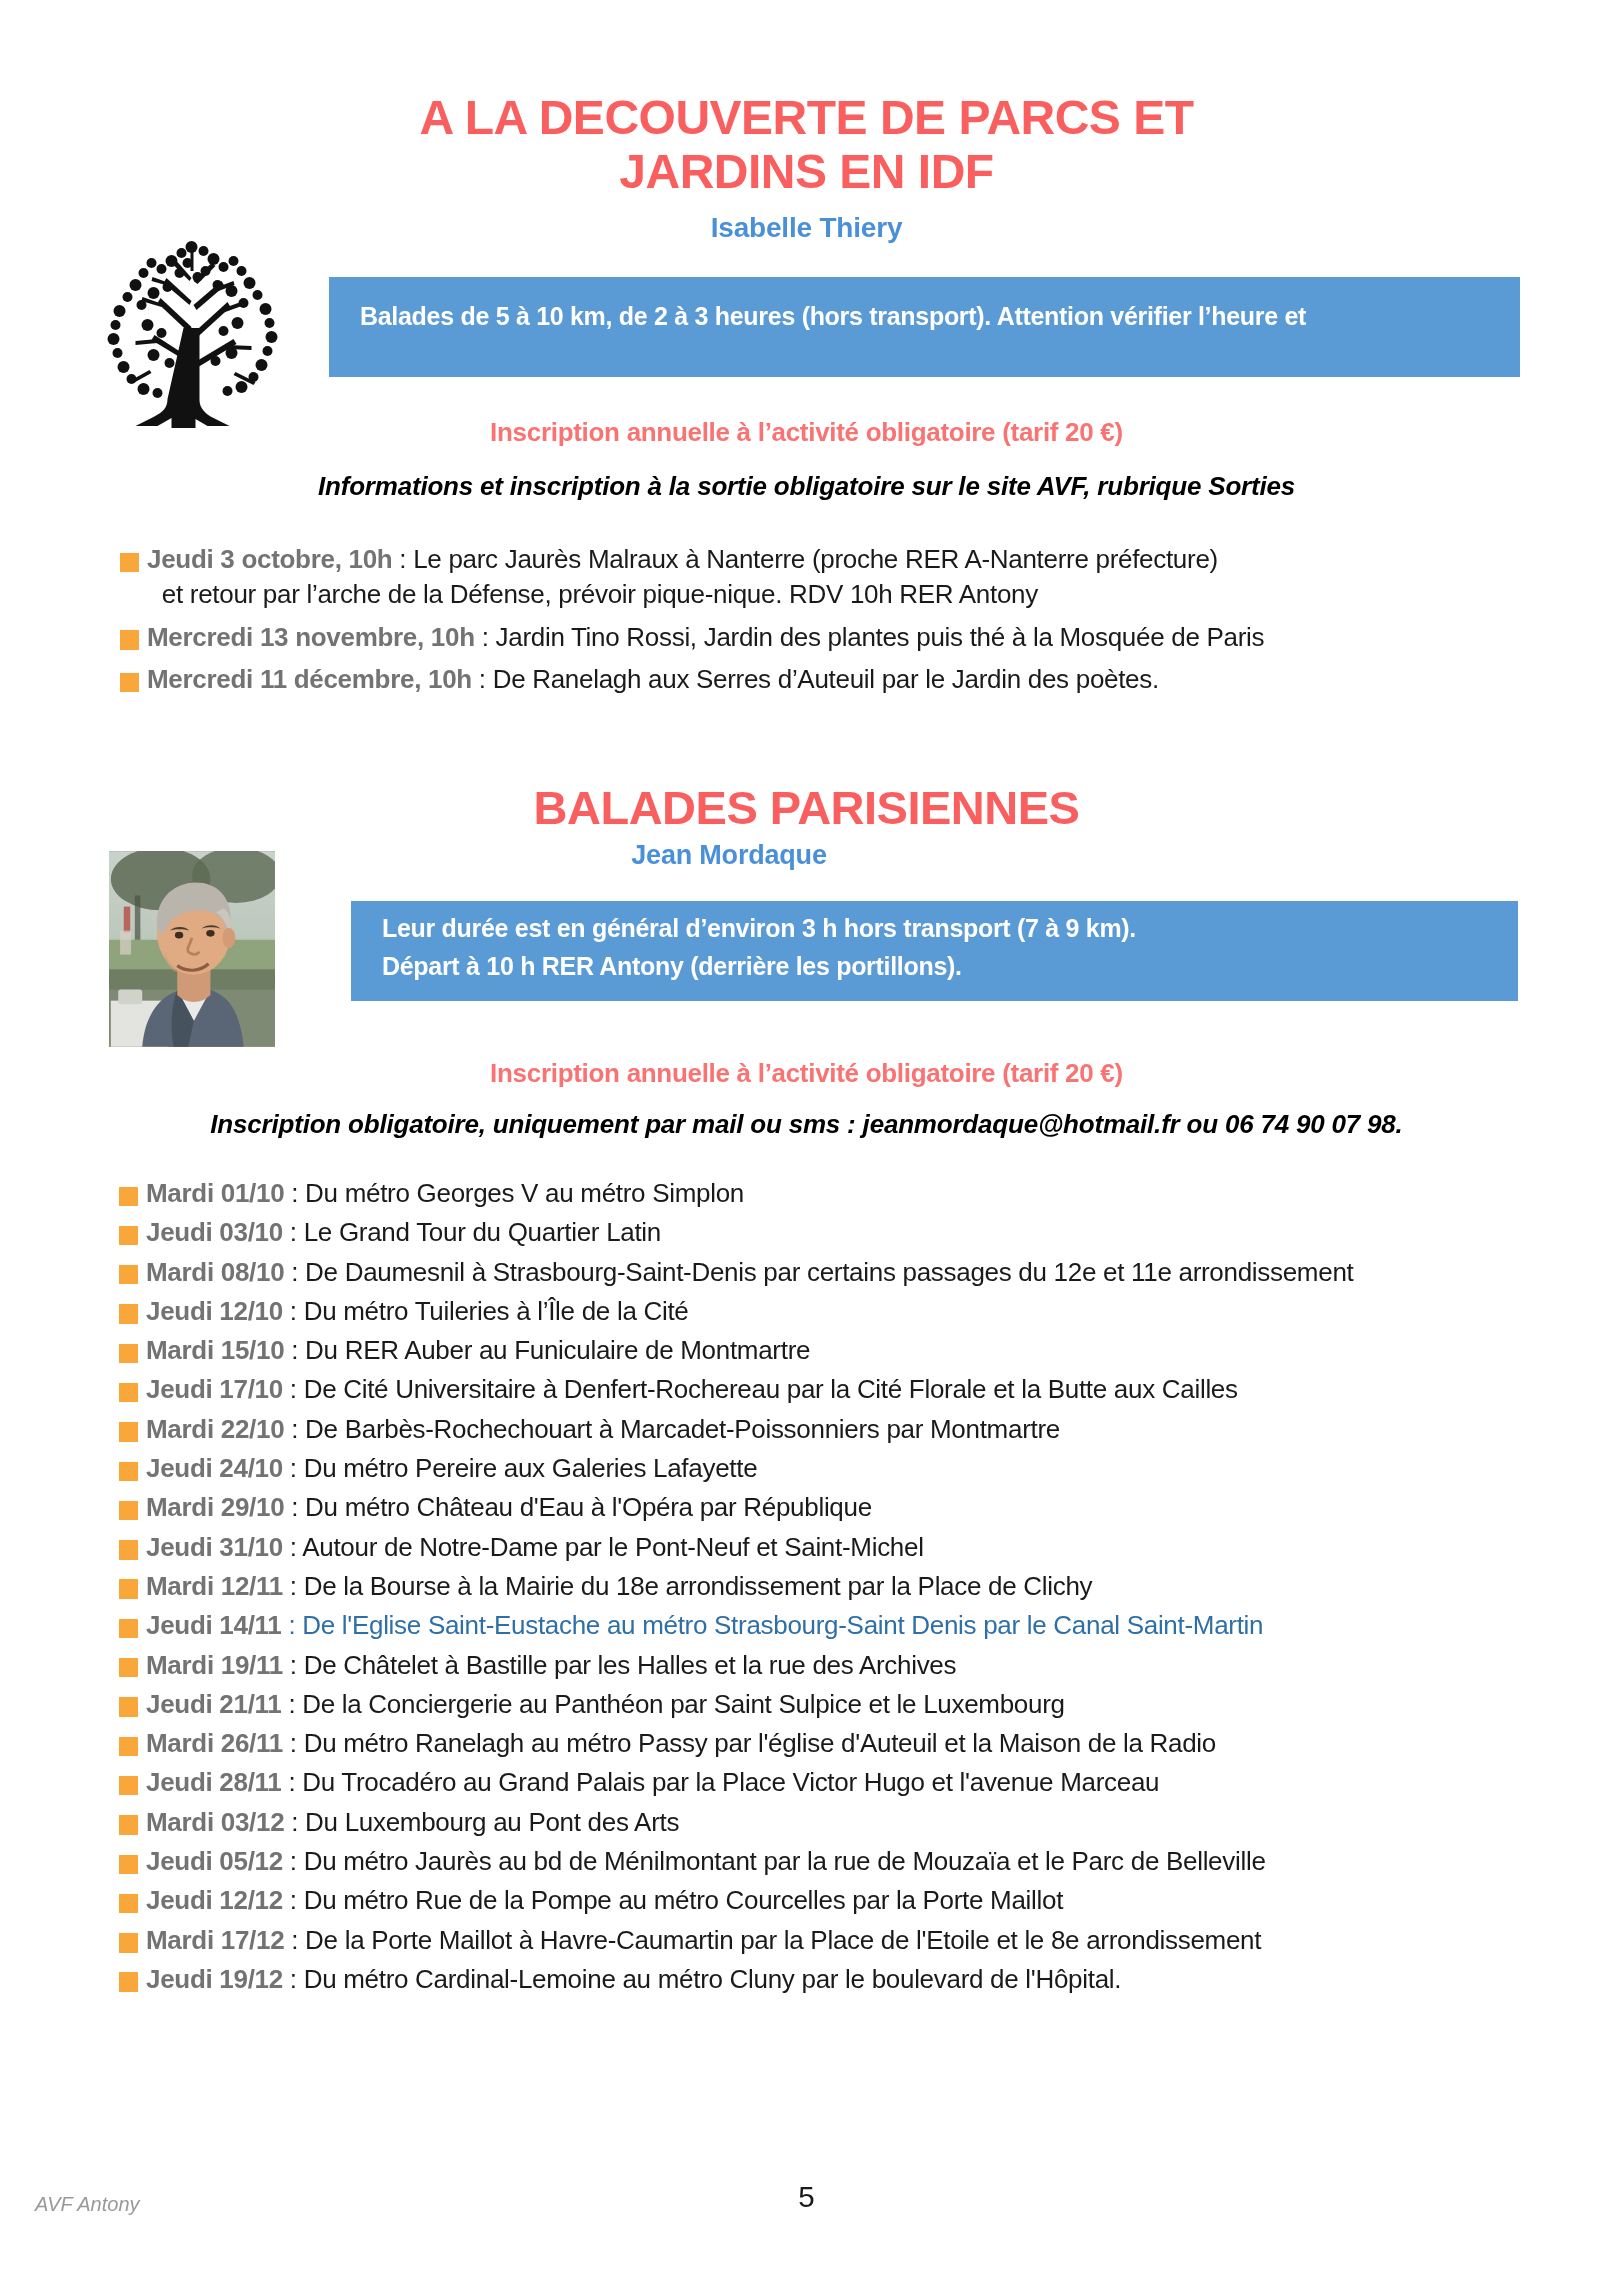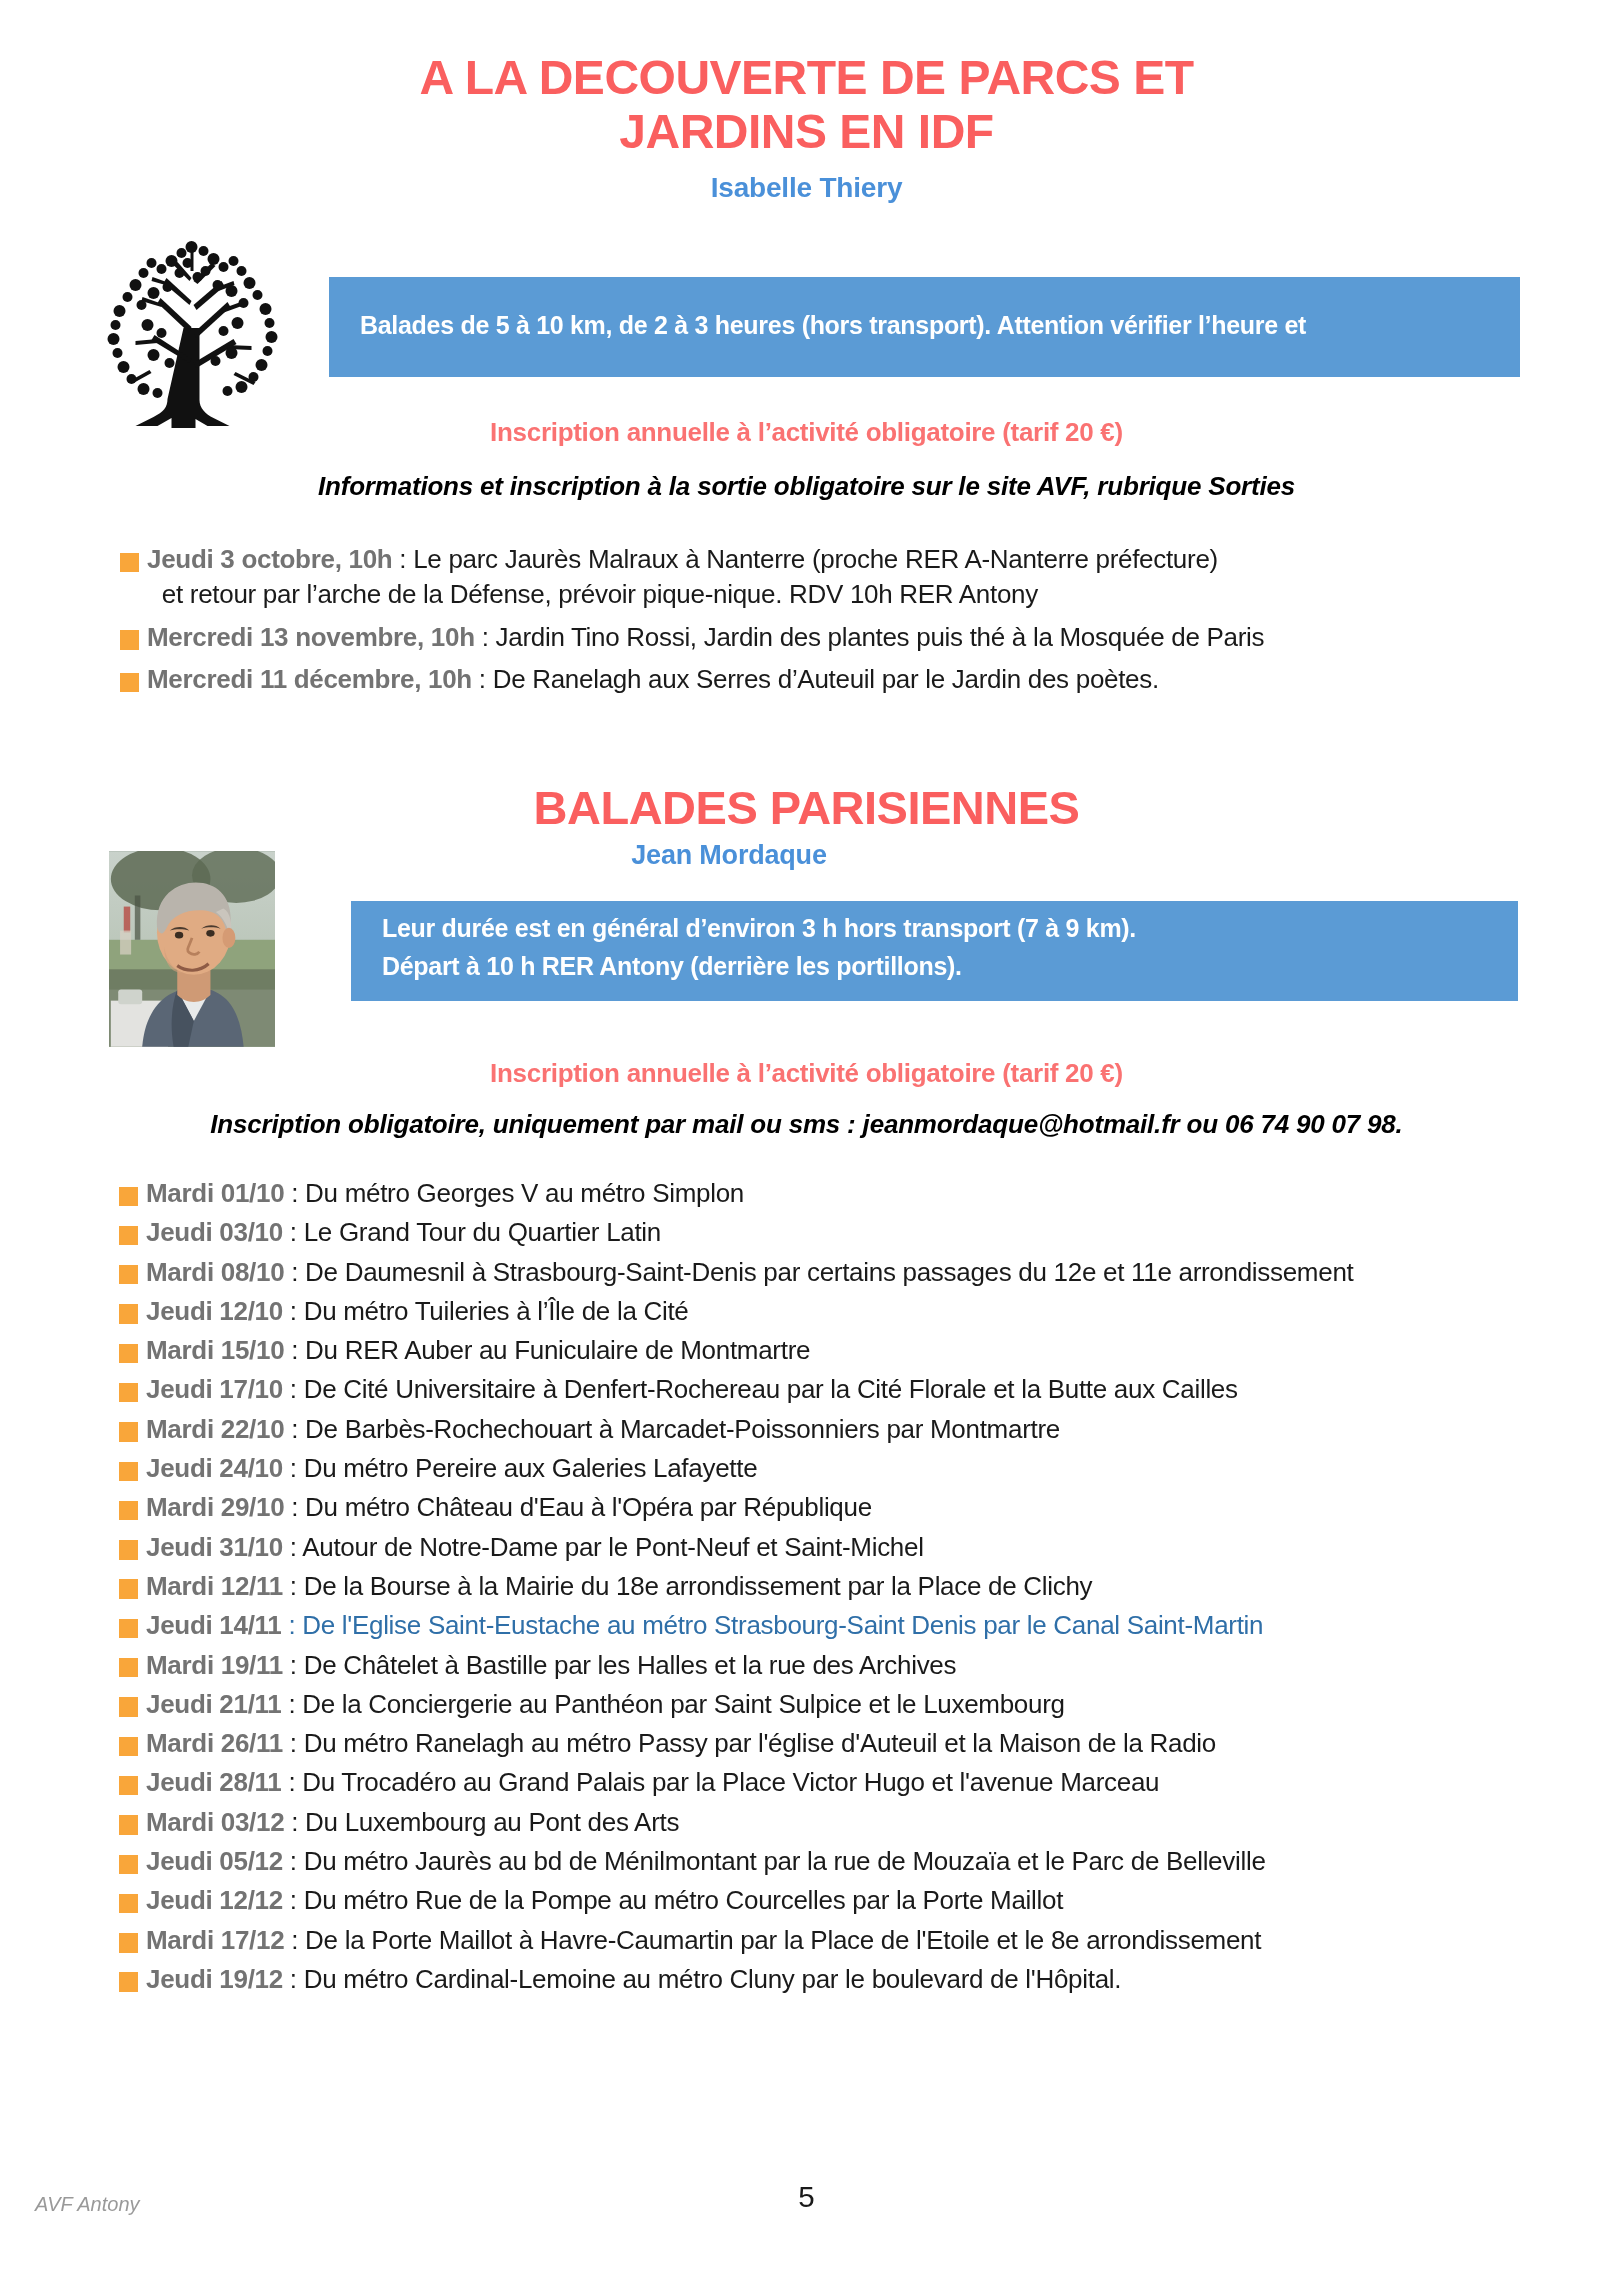--- a/index.html
+++ b/index.html
@@ -25,21 +25,21 @@
 
   
   .title-main {
     text-align: center;
     font-weight: bold;
     color: #fa5f5f;
     font-size: 48px;
     line-height: 1.12;
     letter-spacing: -0.5px;
     margin: 0;
-    padding-top: 51px;
+    padding-top: 91px;
   }
   .title-line2 { display: block; }
 
   .title-author {
     text-align: center;
     font-weight: bold;
     color: #4a90d9;
     font-size: 28px;
     margin: 13px 0 0 0;
     letter-spacing: -0.2px;
@@ -67,21 +67,21 @@
     padding: 22px 31px 20px 31px;
     box-sizing: border-box;
   }
   .blue-band p { margin: 0; }
 
   #band1 {
     left: 329px;
     top: 277px;
     width: 1191px;
     height: 100px;
-    padding-top: 29px;
+    padding-top: 20px;
   }
   #band2 {
     left: 351px;
     top: 901px;
     width: 1167px;
     height: 100px;
     padding-top: 8px;
   }
 
   

